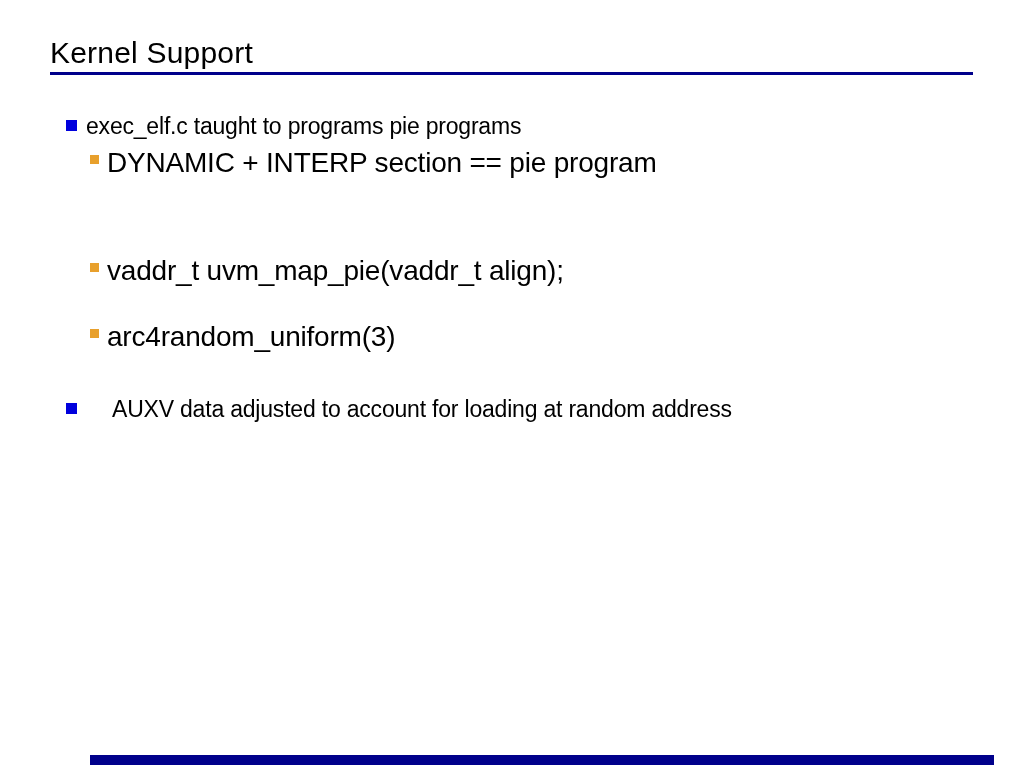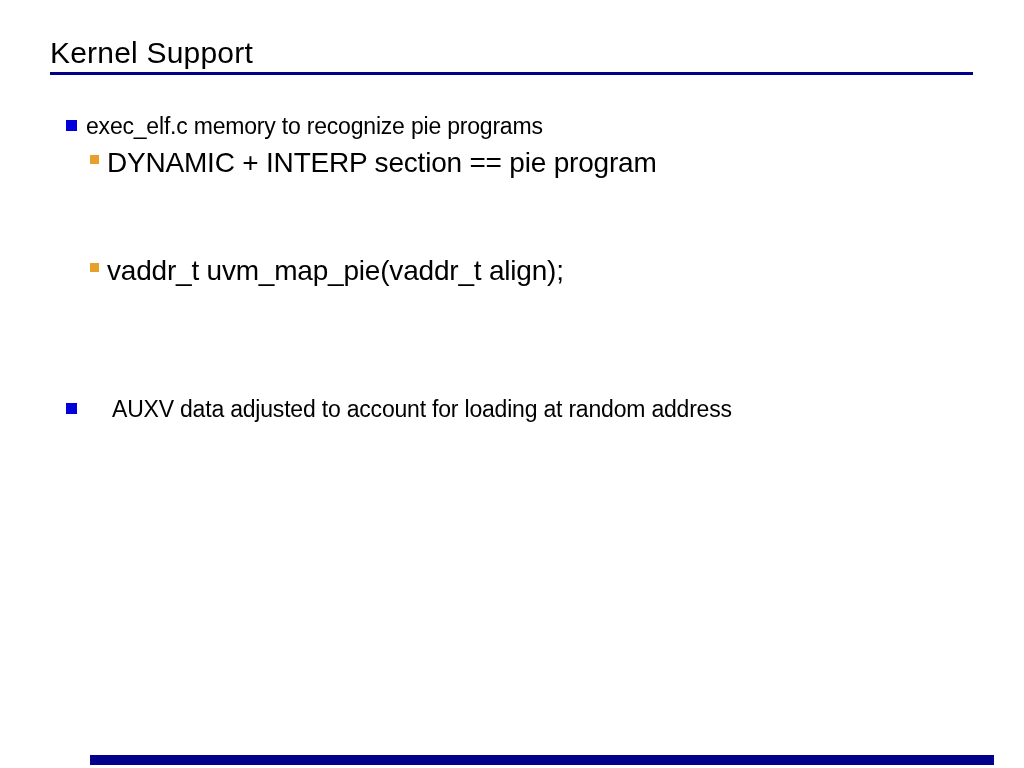--- a/index.html
+++ b/index.html
@@ -73,35 +73,39 @@
 </head>
 <body>
 
 <div class="slide">
 
   <h1 class="title">Kernel Support</h1>
   <div class="title-rule"></div>
 
   <div class="row l1" style="top:113px">
     <span class="bullet"></span>
-    <span class="txt">exec_elf.c memory to recognize pie programs</span>
+    <span class="txt">exec_elf.c taught to programs pie programs</span>
   </div>
 
   <div class="row l2" style="top:147px">
     <span class="bullet"></span>
     <span class="txt">DYNAMIC + INTERP section == pie program</span>
   </div>
 
 
   <div class="row l2" style="top:255px">
     <span class="bullet"></span>
     <span class="txt">vaddr_t uvm_map_pie(vaddr_t align);</span>
   </div>
 
 
+  <div class="row l2" style="top:321px">
+    <span class="bullet"></span>
+    <span class="txt">arc4random_uniform(3)</span>
+  </div>
 
   <div class="row l1 indent" style="top:396px">
     <span class="bullet"></span>
     <span class="txt">AUXV data adjusted to account for loading at random address</span>
   </div>
 
 
   <div class="progress"></div>
 
 </div>

